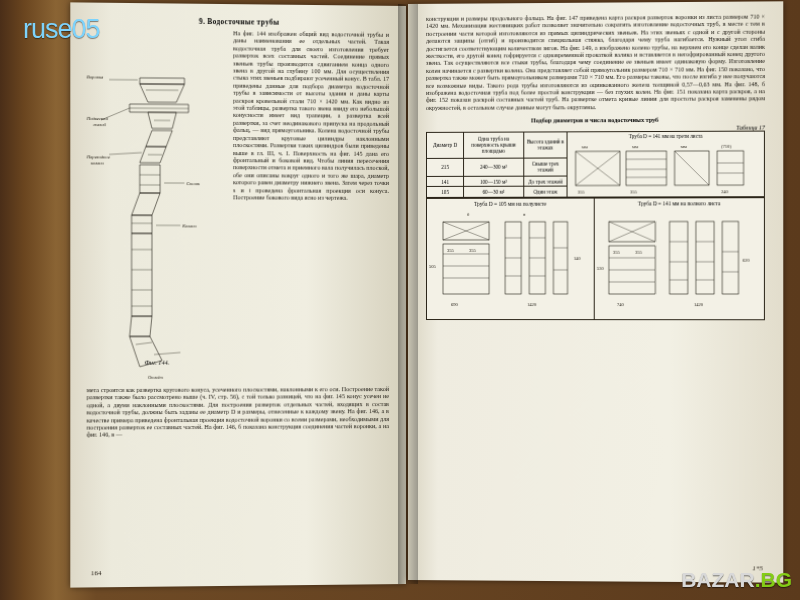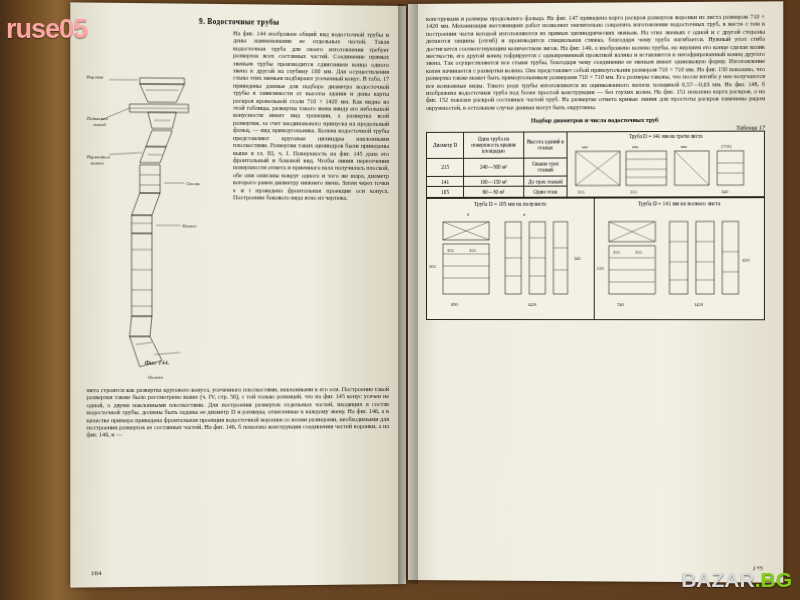--- a/index.html
+++ b/index.html
@@ -4,23 +4,23 @@
 <style>
   html,body{margin:0;padding:0;}
   body{
     width:800px;height:600px;overflow:hidden;
     background:#6c4a2a;
     font-family:"Liberation Serif", serif;
     position:relative;
   }
   
   #wm-left{
-    position:absolute;left:6px;top:14px;
+    position:absolute;left:23px;top:14px;
     font-family:"Liberation Sans", sans-serif;
-    font-size:27px;font-weight:bold;color:#fca5a5;
+    font-size:27px;font-weight:normal;color:#7dd3fc;
     letter-spacing:-1px;
     text-shadow:0 1px 1px rgba(0,0,0,.45);
     z-index:40;
   }
   #wm-right{
     position:absolute;right:8px;bottom:8px;
     font-family:"Liberation Sans", sans-serif;
     font-size:21px;font-weight:bold;color:#d8d8d8;
     letter-spacing:0px;
     text-shadow:0 1px 1px rgba(0,0,0,.5);

